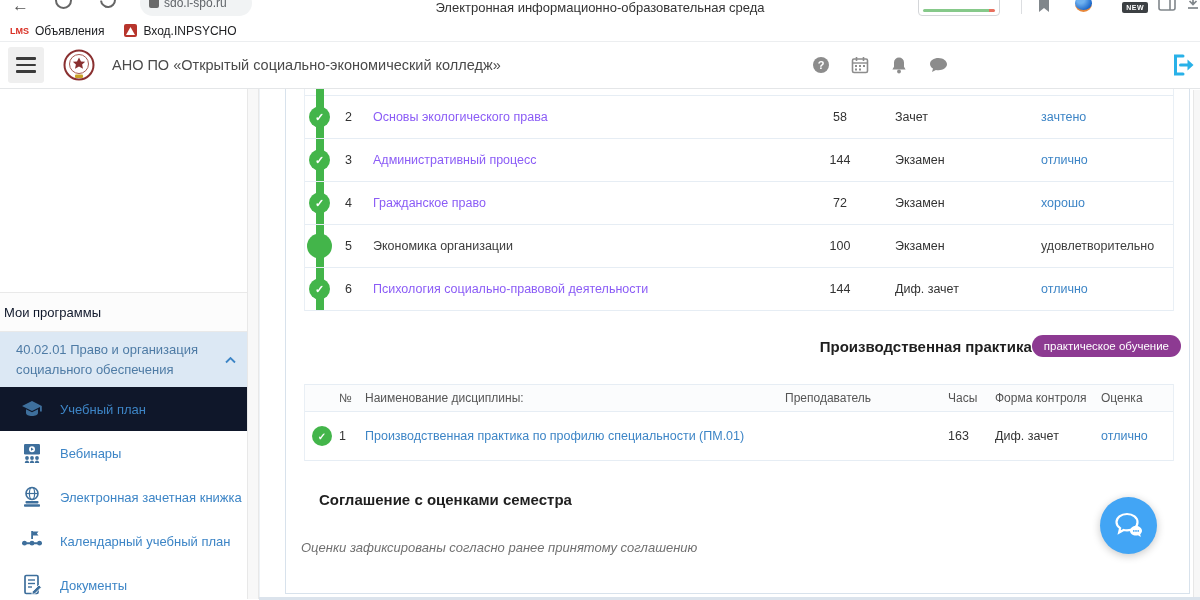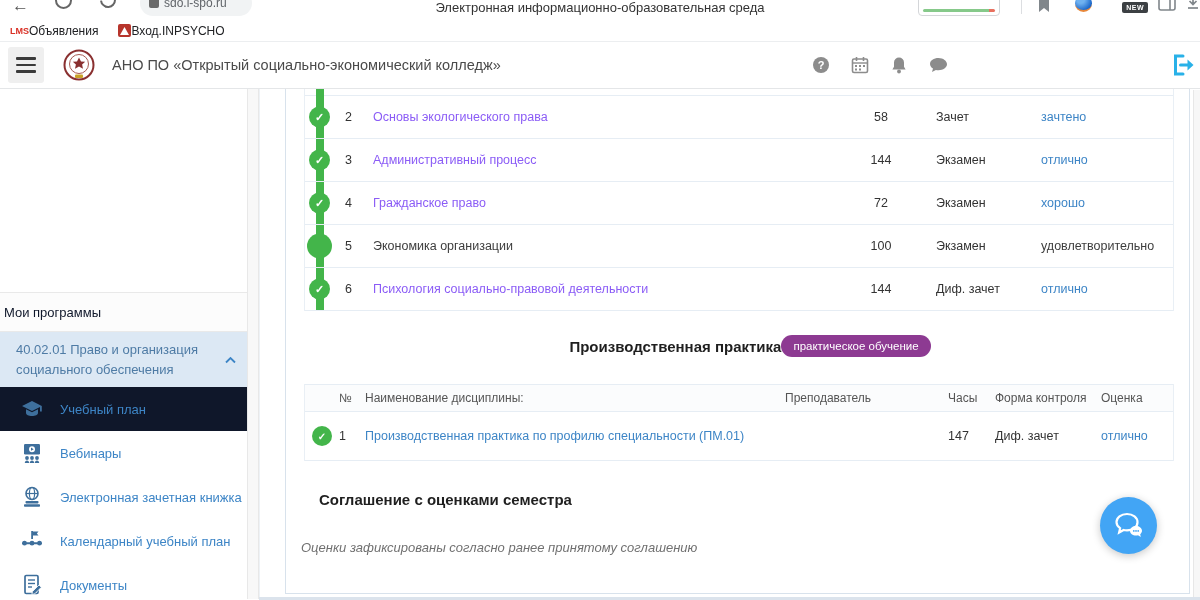--- a/index.html
+++ b/index.html
@@ -29,21 +29,21 @@
   .sphere { right:108px; width:17px; height:17px; border-radius:50%;
     background:radial-gradient(circle at 34% 30%, #6fb1f0 25%, #1a66c9 75%, #124a96); border-bottom:2px solid #e8883a; }
   .new-badge { right:52px; background:#3c4043; color:#fff; font-size:7px; font-weight:bold;
     padding:2px 4px; border-radius:2px; letter-spacing:0.5px; top:2px; }
   .panel-ic { right:24px; }
   .dl-ic { right:0px; }
 
   
   .bookmarks-bar { height:22px; display:flex; align-items:center; padding-left:10px; gap:20px;
     background:#fff; border-bottom:1px solid #eceef0; }
-  .bm-item { display:flex; align-items:center; font-size:12px; color:#202124; cursor:pointer; }
+  .bm-item { display:flex; align-items:center; gap:6px; font-size:12px; color:#202124; cursor:pointer; }
   .lms-ic { color:#d93025; font-weight:bold; font-size:9px; }
   .inp-ic { width:13px; height:13px; background:#b7352c; border-radius:2px;
     display:flex; align-items:center; justify-content:center; }
 
   
   .app-header { height:47px; background:#fff; border-bottom:1px solid #e4e6e8;
     display:flex; align-items:center; position:relative; padding-left:8px; }
   .burger { width:36px; height:36px; background:#efefef; border-radius:3px; border:none;
     display:flex; flex-direction:column; justify-content:center; gap:4px; padding:0 8px; cursor:pointer; }
   .burger span { height:2.5px; background:#3a3a3a; border-radius:1px; }
@@ -85,25 +85,25 @@
     width:21px; height:21px; border-radius:50%; background:#43b54a;
     display:flex; align-items:center; justify-content:center; }
   .marker::after { content:"✓"; color:#fff; font-size:11px; font-weight:bold; }
   .marker-dot .marker { width:25px; height:25px; left:2px; }
   .marker-dot .marker::after { content:""; }
   .col-num { width:28px; flex:none; }
   .col-name { flex:1; color:#8b5cf6; text-decoration:none; cursor:pointer; }
   .plain .col-name { color:#3d3d3d; cursor:default; }
   .col-hours { width:50px; text-align:center; flex:none; }
   .col-form { width:105px; margin-left:30px; flex:none; }
-  .col-grade { width:132px; color:#3d85c6; text-decoration:none; cursor:pointer; flex:none; }
+  .col-grade { width:132px; color:#3d85c6; text-decoration:none; cursor:pointer; flex:none;margin-left:41px; }
   .plain .col-grade { color:#3d3d3d; cursor:default; }
 
   
-  .section-head { display:flex; align-items:center; justify-content:center;
+  .section-head { display:flex; align-items:center; justify-content:flex-end;
     margin:24px 8px 0 33px; }
   .h-title { font-size:15px; font-weight:bold; color:#1f1f1f; }
   .badge { background:#8d3a92; color:#fff; font-size:11.5px; padding:5px 12px; border-radius:12px; }
   .ptable { margin:27px 15px 0 18px; border-left:1px solid #e9eff5; border-right:1px solid #e9eff5; }
   .phead { display:flex; align-items:center; height:28px; background:#fbfcfd;
     border-top:1px solid #e6edf4; border-bottom:1px solid #e6edf4; font-size:12px; color:#555; }
   .prow { display:flex; align-items:center; height:49px; border-bottom:1px solid #e6edf4;
     font-size:12.5px; color:#333; }
   .pc-marker { width:34px; flex:none; display:flex; }
   .pcheck { width:20px; height:20px; border-radius:50%; background:#43b54a; margin-left:7px;
@@ -384,21 +384,21 @@
           <span class="pc-form">Форма контроля</span>
           <span class="pc-grade">Оценка</span>
         </div>
         <div class="prow">
           <span class="pc-marker">
             <span class="pcheck"></span>
           </span>
           <span class="pc-num">1</span>
           <a class="pc-name">Производственная практика по профилю специальности (ПМ.01)</a>
           <span class="pc-teacher"></span>
-          <span class="pc-hours">147</span>
+          <span class="pc-hours">163</span>
           <span class="pc-form">Диф. зачет</span>
           <a class="pc-grade">отлично</a>
         </div>
       </div>
 
       <div class="agree-title">Соглашение с оценками семестра</div>
       <div class="agree-note">Оценки зафиксированы согласно ранее принятому соглашению</div>
     </div>
   </div>
 </div>

